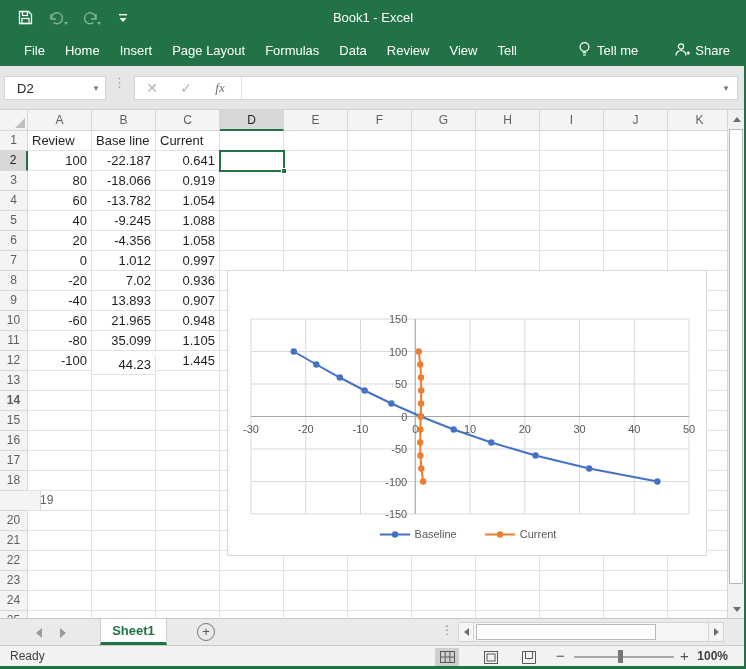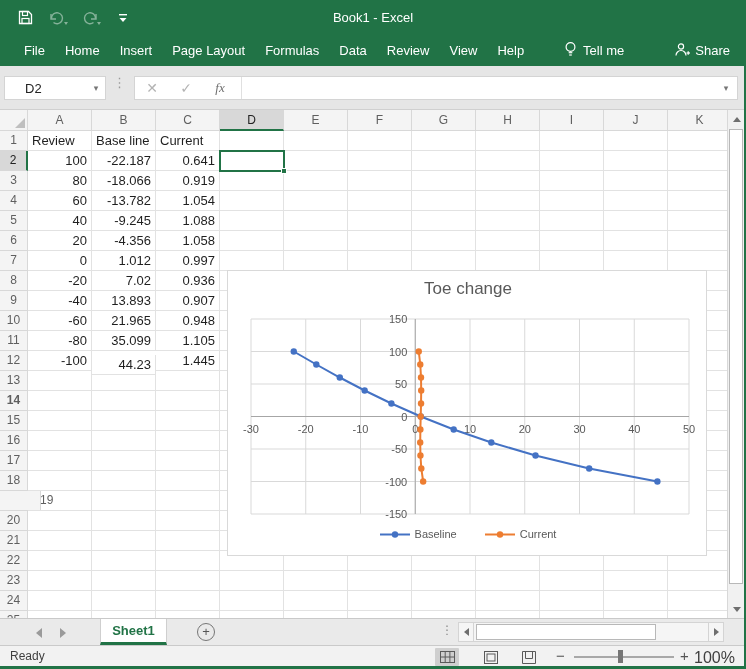--- a/index.html
+++ b/index.html
@@ -14,32 +14,32 @@
   .win-title { position:absolute; left:0; right:0; top:0; height:35px; line-height:35px;
     text-align:center; color:#fff; font-size:13px; }
   .tb-right { position:absolute; right:0; top:0; height:35px; display:flex; align-items:center; }
   .signin { background:#fff; color:#217346; border:none; font-size:12px; width:58px; height:21px;
     font-family:"Liberation Sans", sans-serif; margin-right:24px; cursor:pointer; }
   .winctl { width:46px; height:35px; display:flex; align-items:center; justify-content:center; color:#fff; }
   .rdo-btn { margin-right:12px; }
 
   
   .tabrow { position:absolute; left:0; top:35px; width:746px; height:31px; background:#217346;
-    display:flex; align-items:center;gap:14px; }
+    display:flex; align-items:center; }
   .rtabs { display:flex; gap:20px; padding-left:24px; }
   .rtab { color:#fff; font-size:13px; white-space:nowrap; cursor:pointer; }
   .tellme { margin-left:auto; display:flex; align-items:center; gap:6px; color:#fff; font-size:13px; margin-right:36px; }
   .share { display:flex; align-items:center; gap:5px; color:#fff; font-size:13px; margin-right:16px; }
 
   
   .formularow { position:absolute; left:0; top:66px; width:746px; height:44px; background:#e6e6e6;
     border-bottom:1px solid #d0d0d0; }
   .namebox { position:absolute; left:4px; top:10px; width:102px; height:24px; background:#fff;
     border:1px solid #d4d4d4; font-size:13px; color:#222; display:flex; align-items:center; }
-  .namebox .nbv { padding-left:20px; flex:1; }
+  .namebox .nbv { padding-left:12px; flex:1; }
   .namebox .nbarr { width:18px; color:#777; font-size:9px; text-align:center; }
   .fdots { position:absolute; left:113px; top:9px; color:#9a9a9a; font-size:13px; letter-spacing:0; }
   .cmdbar { position:absolute; left:134px; top:10px; right:8px; height:24px; background:#fff;
     border:1px solid #d4d4d4; display:flex; align-items:center; }
   .fbtn { width:34px; text-align:center; color:#b3b3b3; font-size:14px; }
   .fxbtn { width:34px; text-align:center; color:#6f6f6f; font-size:13px; font-style:italic;
     font-family:"Liberation Serif", serif; }
   .fdiv { width:1px; height:22px; background:#e0e0e0; margin-left:4px; }
   .fml { flex:1; font-size:13px; color:#222; padding-left:6px; }
   .fexp { width:22px; text-align:center; color:#777; font-size:9px; }
@@ -121,21 +121,21 @@
   .statusbar { position:absolute; left:0; top:645px; width:746px; height:24px; background:#f2f2f2;
     border-top:1px solid #cacaca; }
   .ready { position:absolute; left:10px; top:3px; font-size:12px; color:#3f3f3f; }
   .viewbtn { position:absolute; top:2px; width:24px; height:18px; display:flex;
     align-items:center; justify-content:center; border-radius:1px; }
   .viewbtn.sel { background:#cfcfcf; }
   .zminus { position:absolute; left:556px; top:1px; font-size:15px; color:#555; }
   .ztrack { position:absolute; left:574px; top:10px; width:100px; height:2px; background:#a8a8a8; }
   .zhandle { position:absolute; left:618px; top:4px; width:5px; height:13px; background:#767676; }
   .zplus { position:absolute; left:680px; top:1px; font-size:15px; color:#555; }
-  .zlabel { position:absolute; left:694px; top:3px; width:34px; text-align:right; font-size:16px; color:#3f3f3f; }
+  .zlabel { position:absolute; left:694px; top:3px; width:34px; text-align:right; font-size:12px; color:#3f3f3f;font-weight:bold; }
   .greenedge-r { position:absolute; left:744px; top:35px; width:2px; height:634px; background:#217346; z-index:9; }
   .greenedge-b { position:absolute; left:0; top:666px; width:746px; height:3px; background:#217346; z-index:9; }
 </style>
 </head>
 <body>
 
 <div class="titlebar">
   <div class="qat">
     <span class="qbtn">
       <svg width="15" height="15" viewBox="0 0 15 15">
@@ -171,21 +171,21 @@
 <div class="tabrow">
   <div class="rtabs">
       <span class="rtab">File</span>
       <span class="rtab">Home</span>
       <span class="rtab">Insert</span>
       <span class="rtab">Page Layout</span>
       <span class="rtab">Formulas</span>
       <span class="rtab">Data</span>
       <span class="rtab">Review</span>
       <span class="rtab">View</span>
-      <span class="rtab">Help</span>
+      <span class="rtab">Tell</span>
     </div>
   <div class="tellme">
     <span>
       <svg width="13" height="16" viewBox="0 0 13 16">
           <circle cx="6.5" cy="6" r="4.4" fill="none" stroke="#fff" stroke-width="1.2"></circle>
           <line x1="4.7" y1="11.7" x2="8.3" y2="11.7" stroke="#fff" stroke-width="1.2"></line>
           <line x1="5.2" y1="14" x2="7.8" y2="14" stroke="#fff" stroke-width="1.2"></line>
         </svg>
     </span>
     <span>Tell me</span>
@@ -597,21 +597,20 @@
         <circle cx="193.02065" cy="106.5" r="3.2" fill="#ED7D31"></circle>
         <circle cx="193.2068" cy="119.5" r="3.2" fill="#ED7D31"></circle>
         <circle cx="193.04255" cy="132.5" r="3.2" fill="#ED7D31"></circle>
         <circle cx="192.708575" cy="145.5" r="3.2" fill="#ED7D31"></circle>
         <circle cx="192.3746" cy="158.5" r="3.2" fill="#ED7D31"></circle>
         <circle cx="192.215825" cy="171.5" r="3.2" fill="#ED7D31"></circle>
         <circle cx="192.4403" cy="184.5" r="3.2" fill="#ED7D31"></circle>
         <circle cx="193.29987500000001" cy="197.5" r="3.2" fill="#ED7D31"></circle>
         <circle cx="195.161375" cy="210.5" r="3.2" fill="#ED7D31"></circle>
       </svg>
-    <div class="chart-title">Toe change</div>
     <div class="chart-legend">
         <span class="leg-item">
           <svg width="30" height="9">
             <line x1="0" y1="4.5" x2="30" y2="4.5" stroke="#4472C4" stroke-width="2"></line>
             <circle cx="15" cy="4.5" r="3.2" fill="#4472C4"></circle>
           </svg>
           <span>Baseline</span>
         </span>
         <span class="leg-item">
           <svg width="30" height="9">

